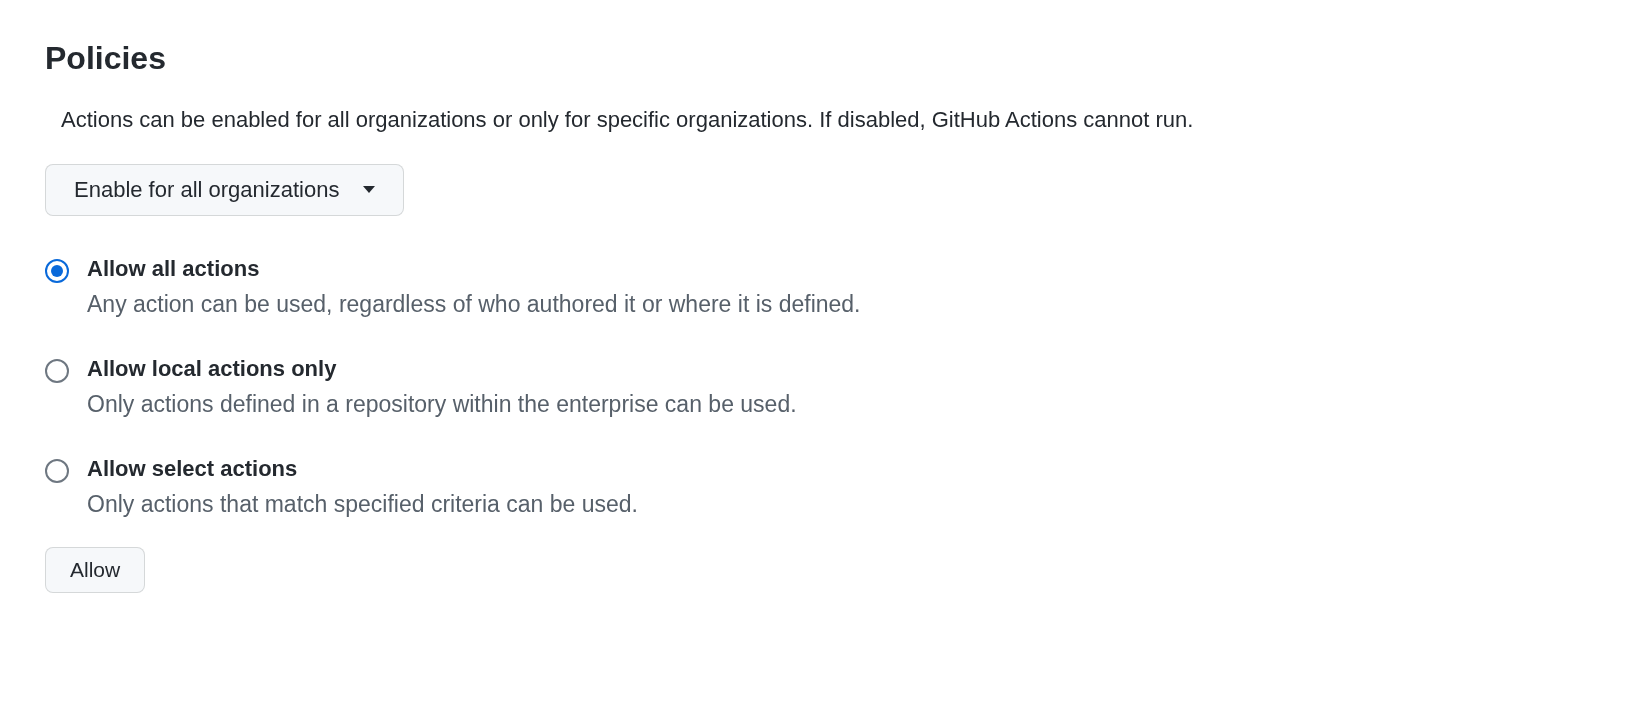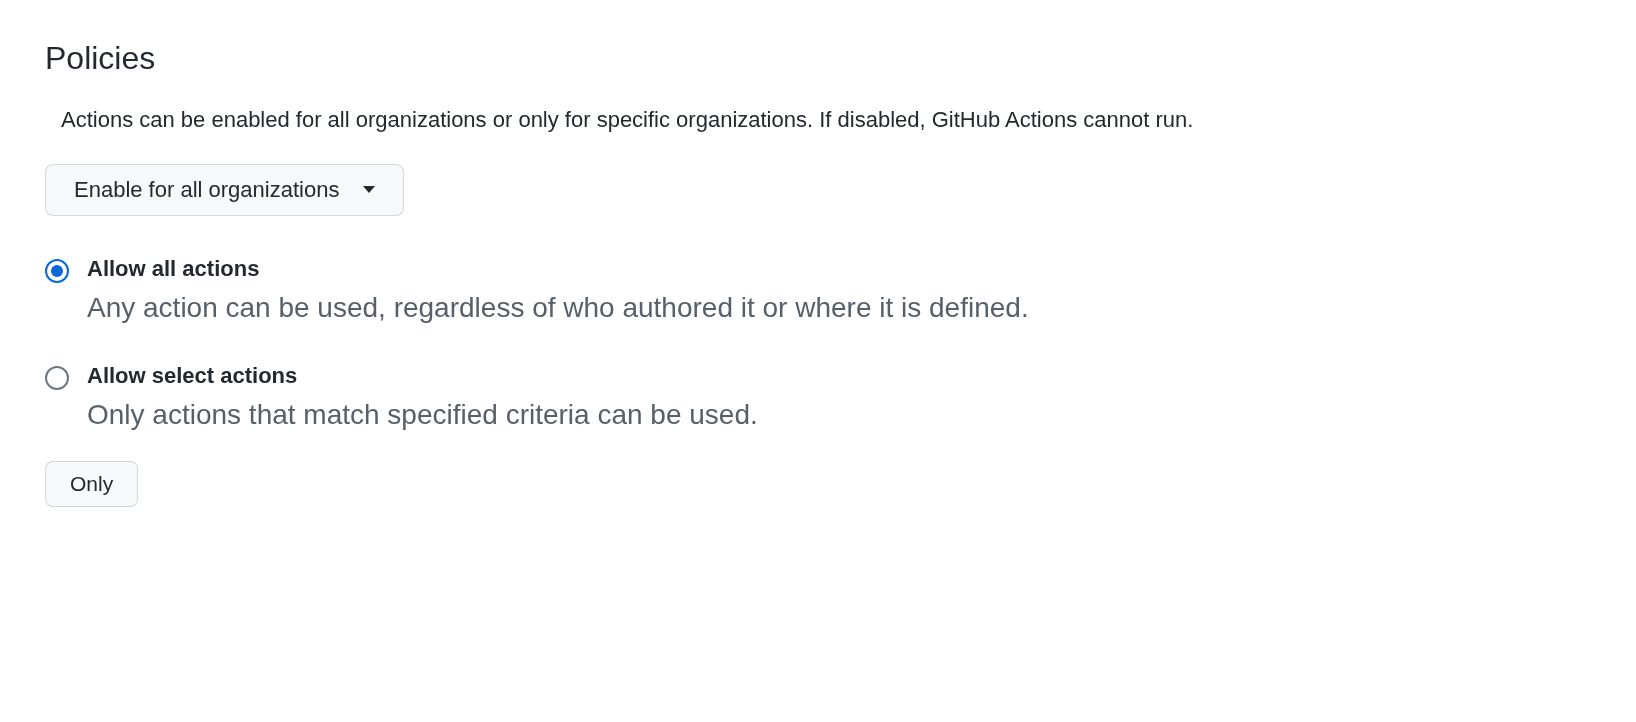--- a/index.html
+++ b/index.html
@@ -9,21 +9,21 @@
     }
     body {
       font-family: -apple-system, BlinkMacSystemFont, "Segoe UI", Helvetica, Arial, sans-serif;
       background: #ffffff;
       color: #24292f;
       padding: 40px 45px;
       width: 1636px;
     }
     .page-title {
       font-size: 32px;
-      font-weight: 400;
+      font-weight: 700;
       color: #24292f;
       margin-bottom: 28px;
     }
     .description {
       font-size: 22px;
       color: #24292f;
       margin-bottom: 28px;
       line-height: 1.4;
       margin-left: 16px;
     }
@@ -93,21 +93,21 @@
       display: flex;
       flex-direction: column;
       gap: 6px;
     }
     .radio-label {
       font-size: 22px;
       font-weight: 600;
       color: #24292f;
     }
     .radio-description {
-      font-size: 28px;
+      font-size: 23px;
       color: #57606a;
       line-height: 1.4;
     }
     .save-button {
       display: inline-block;
       padding: 10px 24px;
       font-size: 21px;
       font-weight: 500;
       color: #24292f;
       background: #f6f8fa;
@@ -133,27 +133,34 @@
 <div class="radio-group">
 
   <label class="radio-item">
     <span class="radio-circle checked"></span>
     <span class="radio-content">
       <span class="radio-label">Allow all actions</span>
       <span class="radio-description">Any action can be used, regardless of who authored it or where it is defined.</span>
     </span>
   </label>
 
+  <label class="radio-item">
+    <span class="radio-circle unchecked"></span>
+    <span class="radio-content">
+      <span class="radio-label">Allow local actions only</span>
+      <span class="radio-description">Only actions defined in a repository within the enterprise can be used.</span>
+    </span>
+  </label>
 
   <label class="radio-item">
     <span class="radio-circle unchecked"></span>
     <span class="radio-content">
       <span class="radio-label">Allow select actions</span>
       <span class="radio-description">Only actions that match specified criteria can be used.</span>
     </span>
   </label>
 
 </div>
 
-<button class="save-button">Only</button>
+<button class="save-button">Allow</button>
 
 
 
 
 </body></html>

